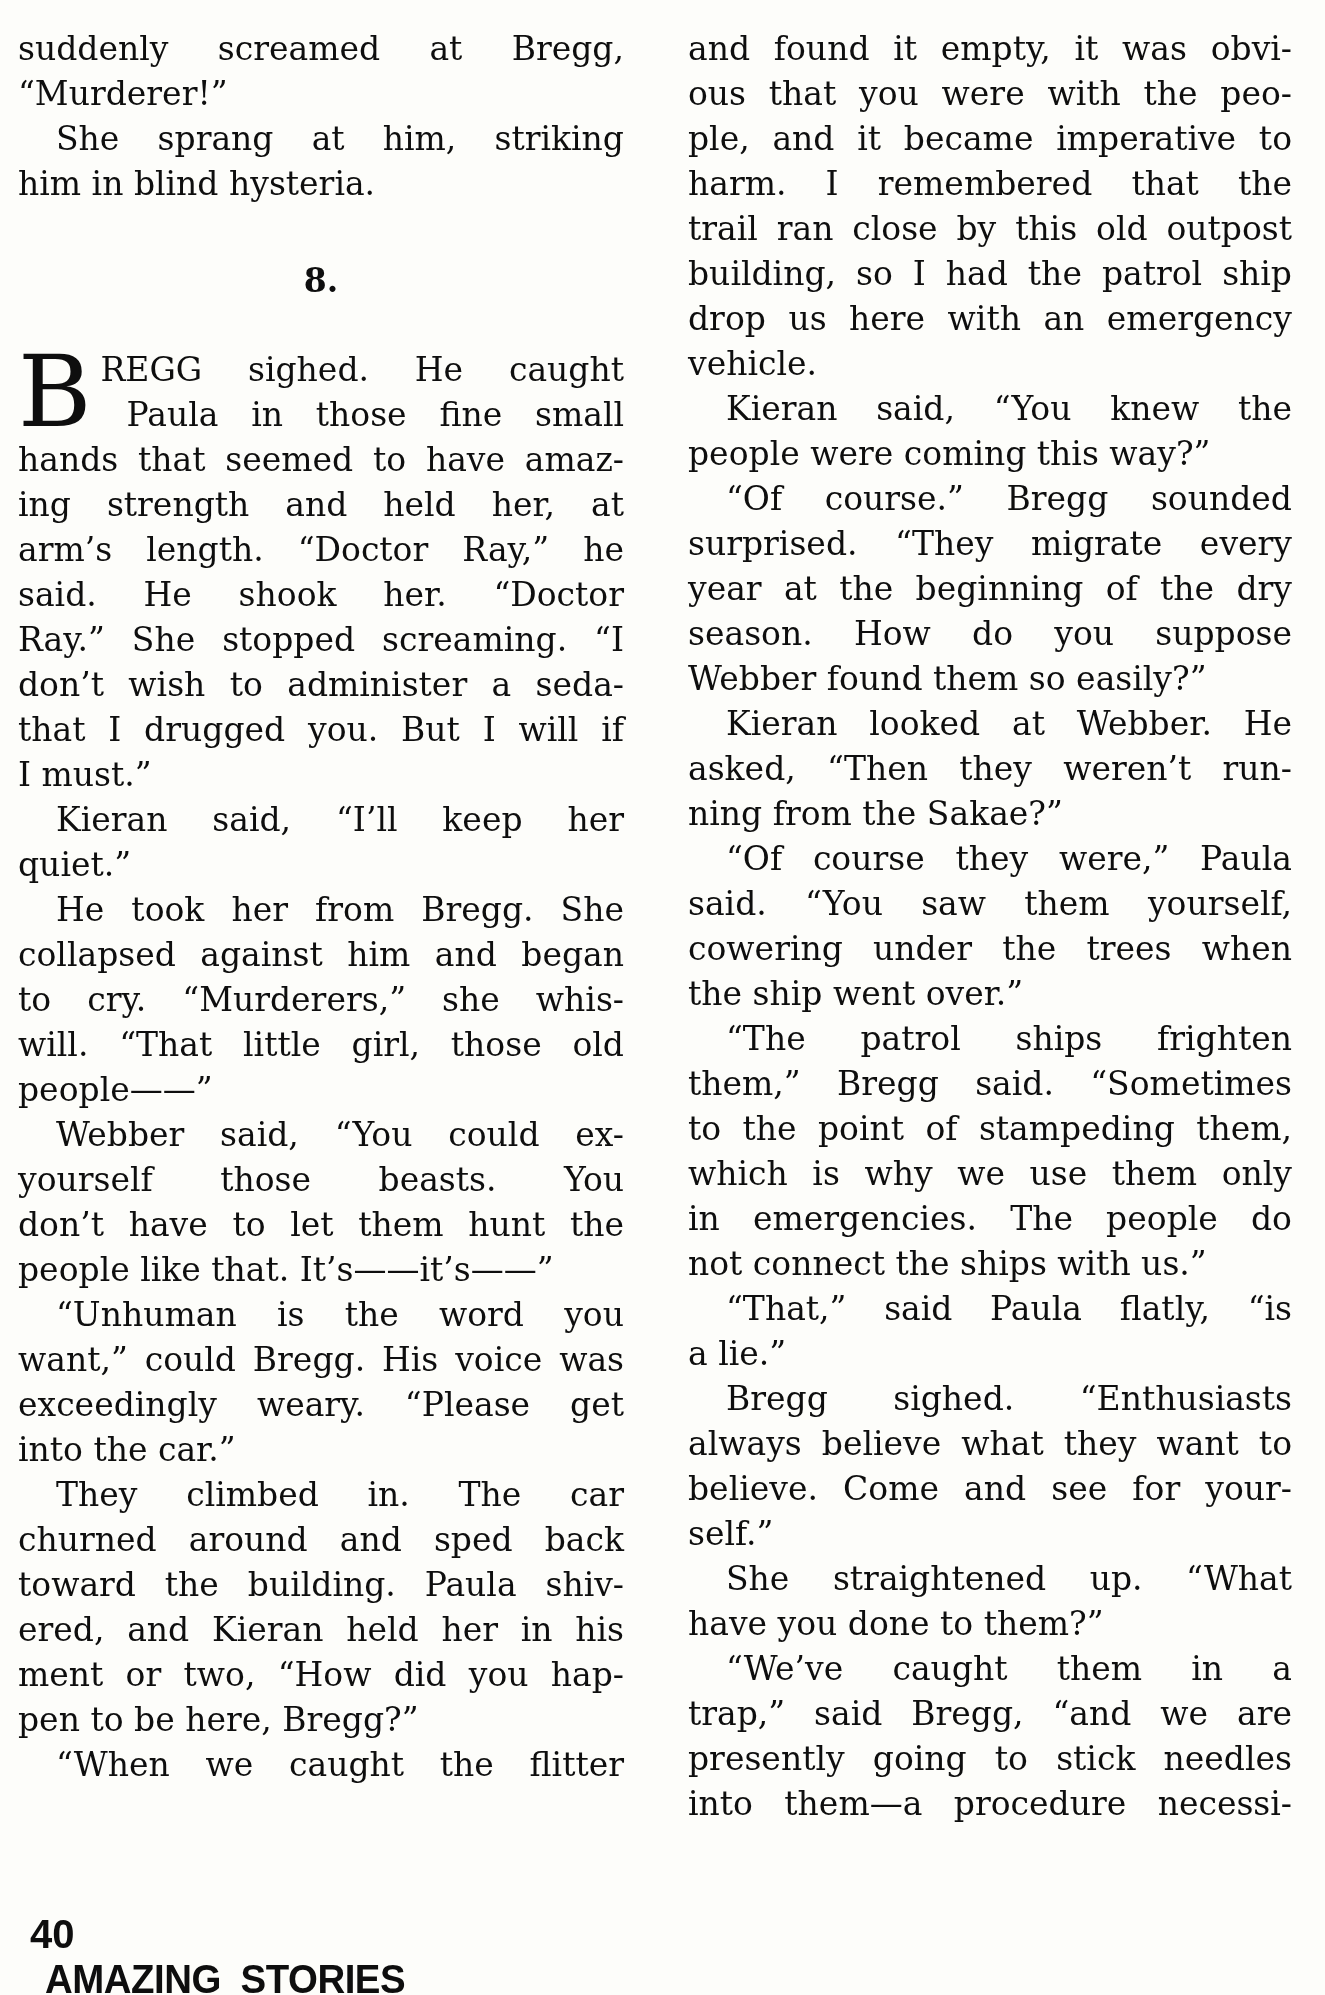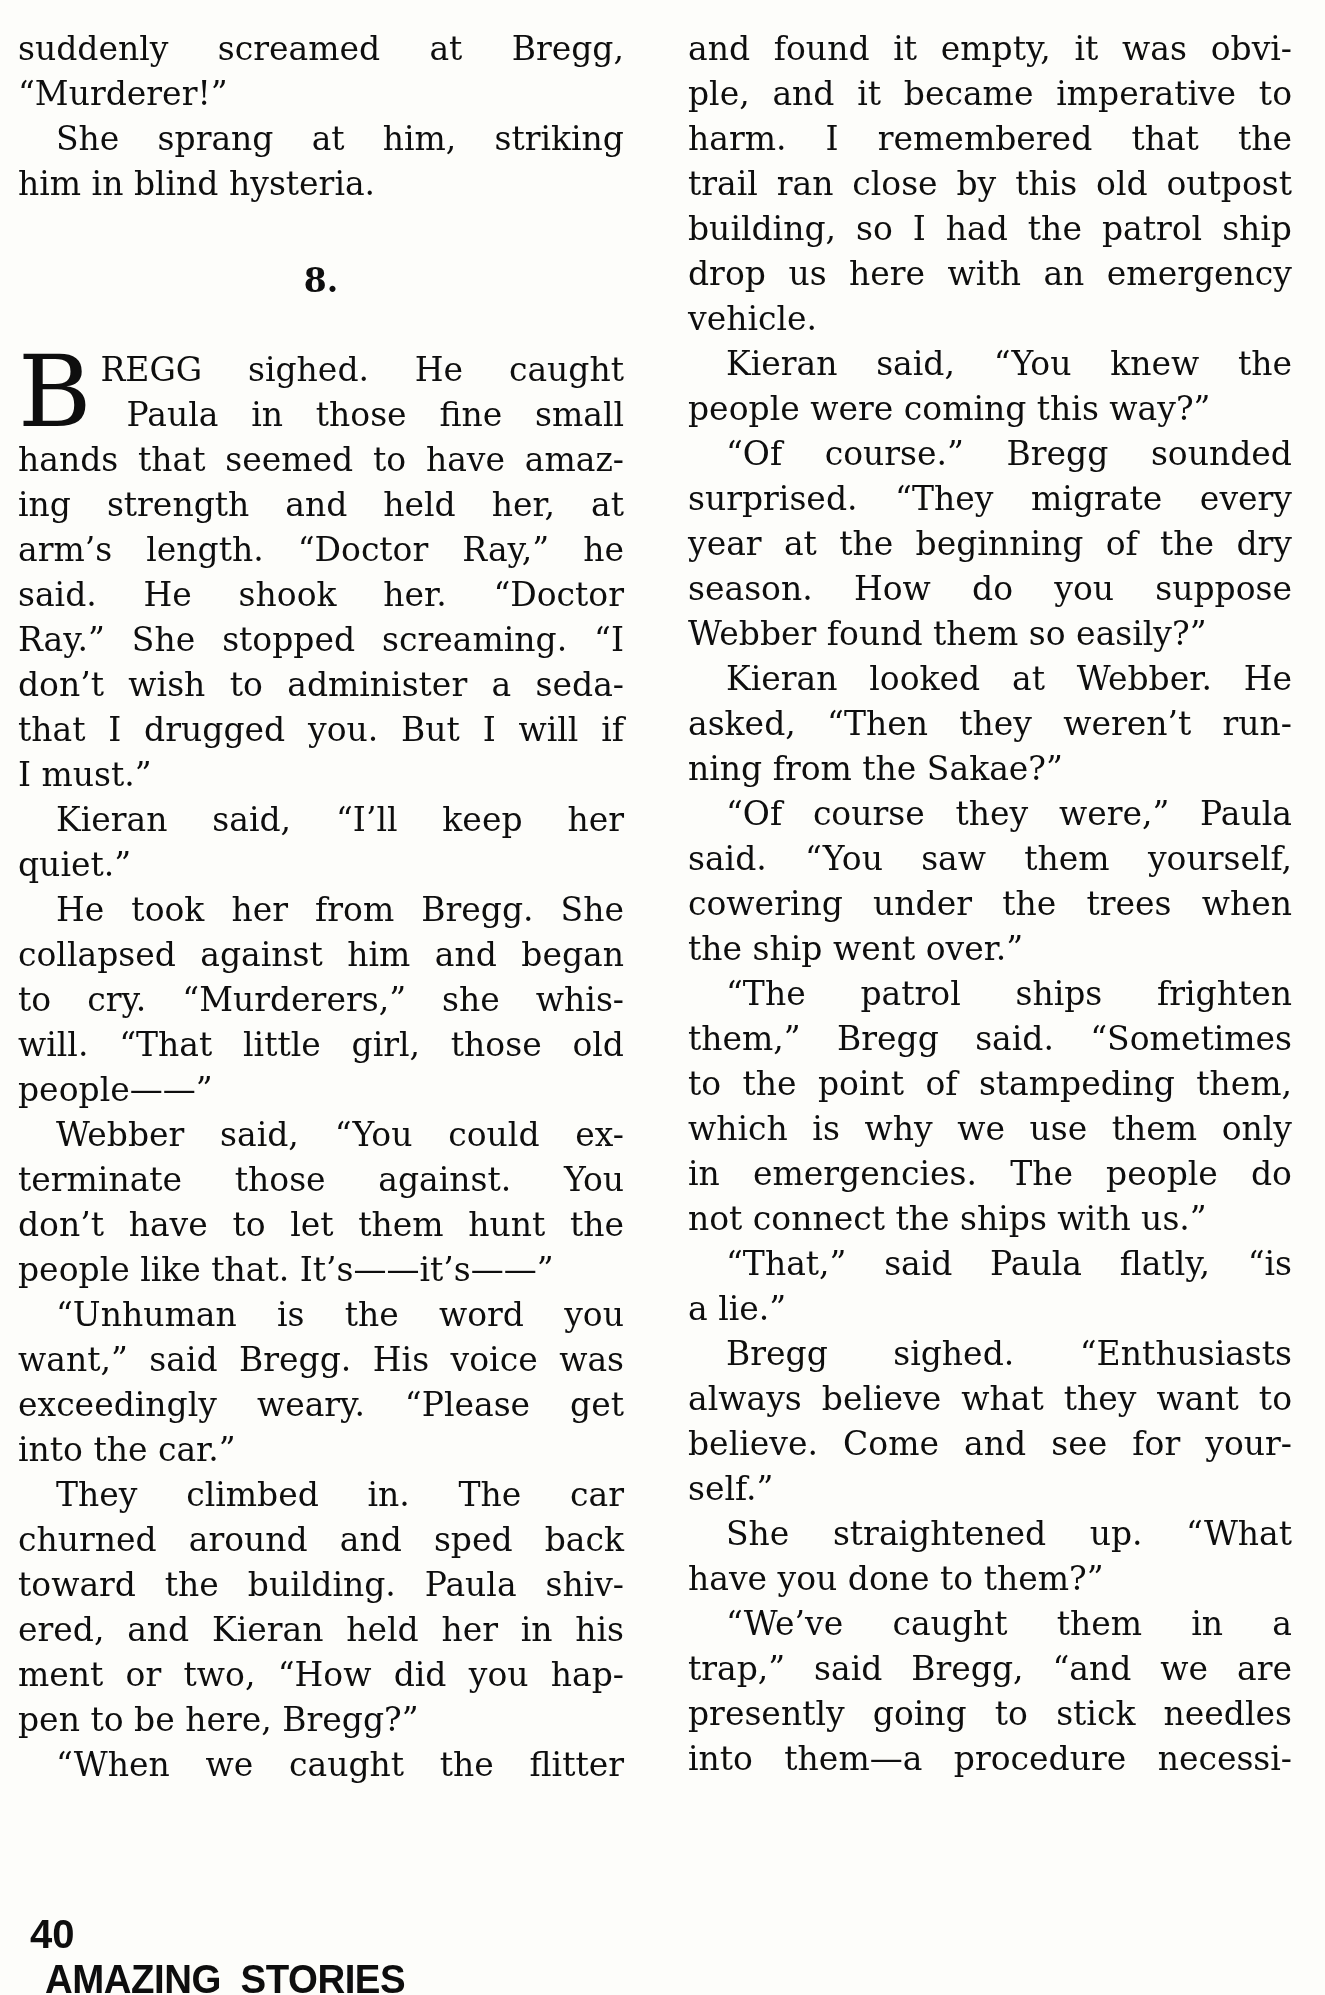--- a/index.html
+++ b/index.html
@@ -87,45 +87,46 @@
       </div>
       <div class="para indent">
         <div class="line">He took her from Bregg. She</div>
         <div class="line">collapsed against him and began</div>
         <div class="line">to cry. “Murderers,” she whis-</div>
         <div class="line">will. “That little girl, those old</div>
         <div class="line last">people——”</div>
       </div>
       <div class="para indent">
         <div class="line">Webber said, “You could ex-</div>
-        <div class="line">terminate those against. You</div>
+        <div class="line">yourself those beasts. You</div>
         <div class="line">don’t have to let them hunt the</div>
         <div class="line last">people like that. It’s——it’s——”</div>
       </div>
       <div class="para indent">
         <div class="line">“Unhuman is the word you</div>
-        <div class="line">want,” said Bregg. His voice was</div>
+        <div class="line">want,” could Bregg. His voice was</div>
         <div class="line">exceedingly weary. “Please get</div>
         <div class="line last">into the car.”</div>
       </div>
       <div class="para indent">
         <div class="line">They climbed in. The car</div>
         <div class="line">churned around and sped back</div>
         <div class="line">toward the building. Paula shiv-</div>
         <div class="line">ered, and Kieran held her in his</div>
         <div class="line">ment or two, “How did you hap-</div>
         <div class="line last">pen to be here, Bregg?”</div>
       </div>
       <div class="para indent">
         <div class="line">“When we caught the flitter</div>
       </div>
     </div>
   <div class="col right" id="col-right">
       <div class="para">
         <div class="line">and found it empty, it was obvi-</div>
+        <div class="line">ous that you were with the peo-</div>
         <div class="line">ple, and it became imperative to</div>
         <div class="line">harm. I remembered that the</div>
         <div class="line">trail ran close by this old outpost</div>
         <div class="line">building, so I had the patrol ship</div>
         <div class="line">drop us here with an emergency</div>
         <div class="line last">vehicle.</div>
       </div>
       <div class="para indent">
         <div class="line">Kieran said, “You knew the</div>
         <div class="line last">people were coming this way?”</div>

